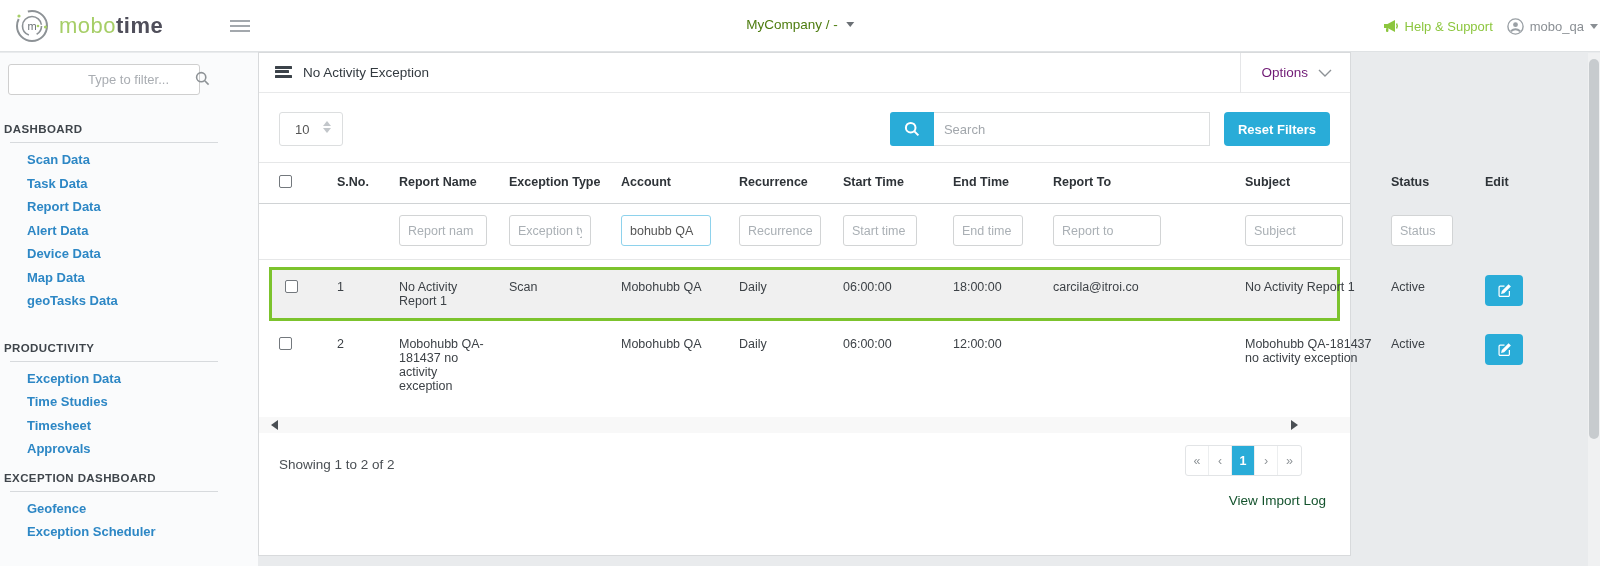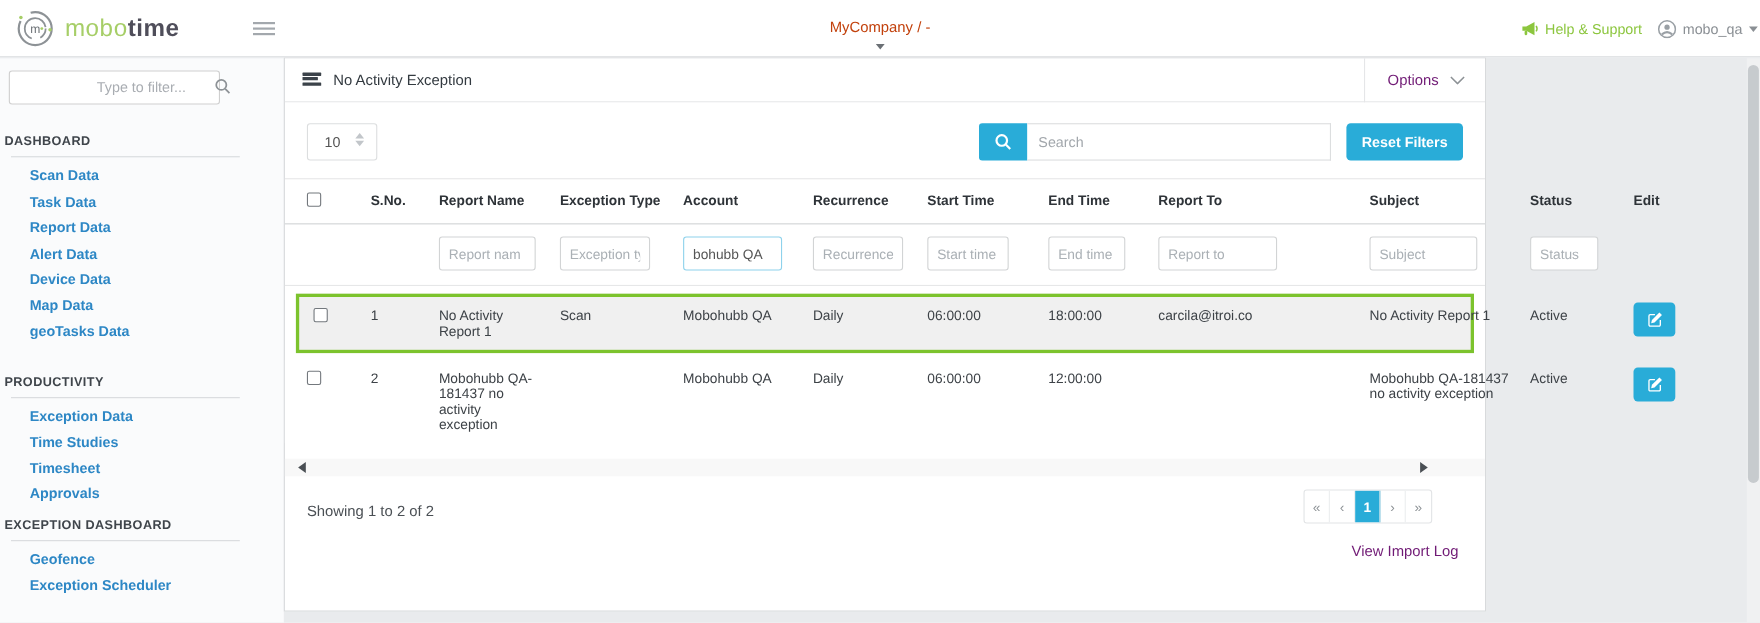--- a/index.html
+++ b/index.html
@@ -9,21 +9,21 @@
   
   .topbar { position:absolute; left:0; top:0; width:1600px; height:52px;
     background:#fff; border-bottom:1px solid #dfe2e4; z-index:5; }
   .brand { position:absolute; left:14px; top:8px; display:flex; align-items:center; gap:9px; }
   .brand-name { font-size:22px; letter-spacing:.5px; }
   .brand-name .mobo { color:#a6ce67; font-weight:400; }
   .brand-name .hubb { color:#4f4e5a; font-weight:700; }
   .hamburger { position:absolute; left:230px; top:17px; width:20px; cursor:pointer; }
   .hamburger span { display:block; height:2px; background:#a3a8ad; margin:3px 0; }
   .company { position:absolute; left:50%; top:17px; transform:translateX(-50%);
-    color:#c2410c; font-size:13.5px; display:flex; align-items:center; gap:8px; cursor:pointer;flex-direction:column; }
+    color:#4d7c0f; font-size:13.5px; display:flex; align-items:center; gap:8px; cursor:pointer; }
   .caret-down { width:0; height:0; border-left:4px solid transparent;
     border-right:4px solid transparent; border-top:5px solid #6b7075; }
   .top-right { position:absolute; right:2px; top:0; height:52px; display:flex;
     align-items:center; gap:14px; }
   .help { display:flex; align-items:center; gap:6px; color:#8cc63e;
     font-size:13px; font-weight:400; cursor:pointer; }
   .user { display:flex; align-items:center; gap:6px; color:#8a8f94;
     font-size:13px; cursor:pointer; }
 
   
@@ -109,21 +109,21 @@
   .arr-r { right:52px; border-left:7px solid #4a4f54; }
   .foot { position:relative; padding:24px 20px 0 20px; }
   .showing { font-size:13.5px; color:#4a4f54; }
   .pager { position:absolute; right:48px; top:12px; display:flex;
     border:1px solid #e2e4e6; border-radius:3px; overflow:hidden; background:#fff; }
   .pg { width:23px; height:29px; display:flex; align-items:center; justify-content:center;
     font-size:12.5px; color:#8d9296; cursor:pointer; border-right:1px solid #eceeef; }
   .pg:last-child { border-right:none; }
   .pg.active { background:#29acd8; color:#fff; font-weight:700; }
   .import-log { position:absolute; right:24px; top:60px; font-size:13.5px;
-    color:#701a75; cursor:pointer; }
+    color:#14532d; cursor:pointer; }
 
   
   .vscroll { position:absolute; right:0; top:53px; bottom:0; width:12px; background:#f0f1f2; }
   .vthumb { position:absolute; left:1px; width:10px; top:6px; height:380px;
     background:#c7cbce; border-radius:5px; }
 </style>
 </head>
 <body>
 
 <div class="topbar">

